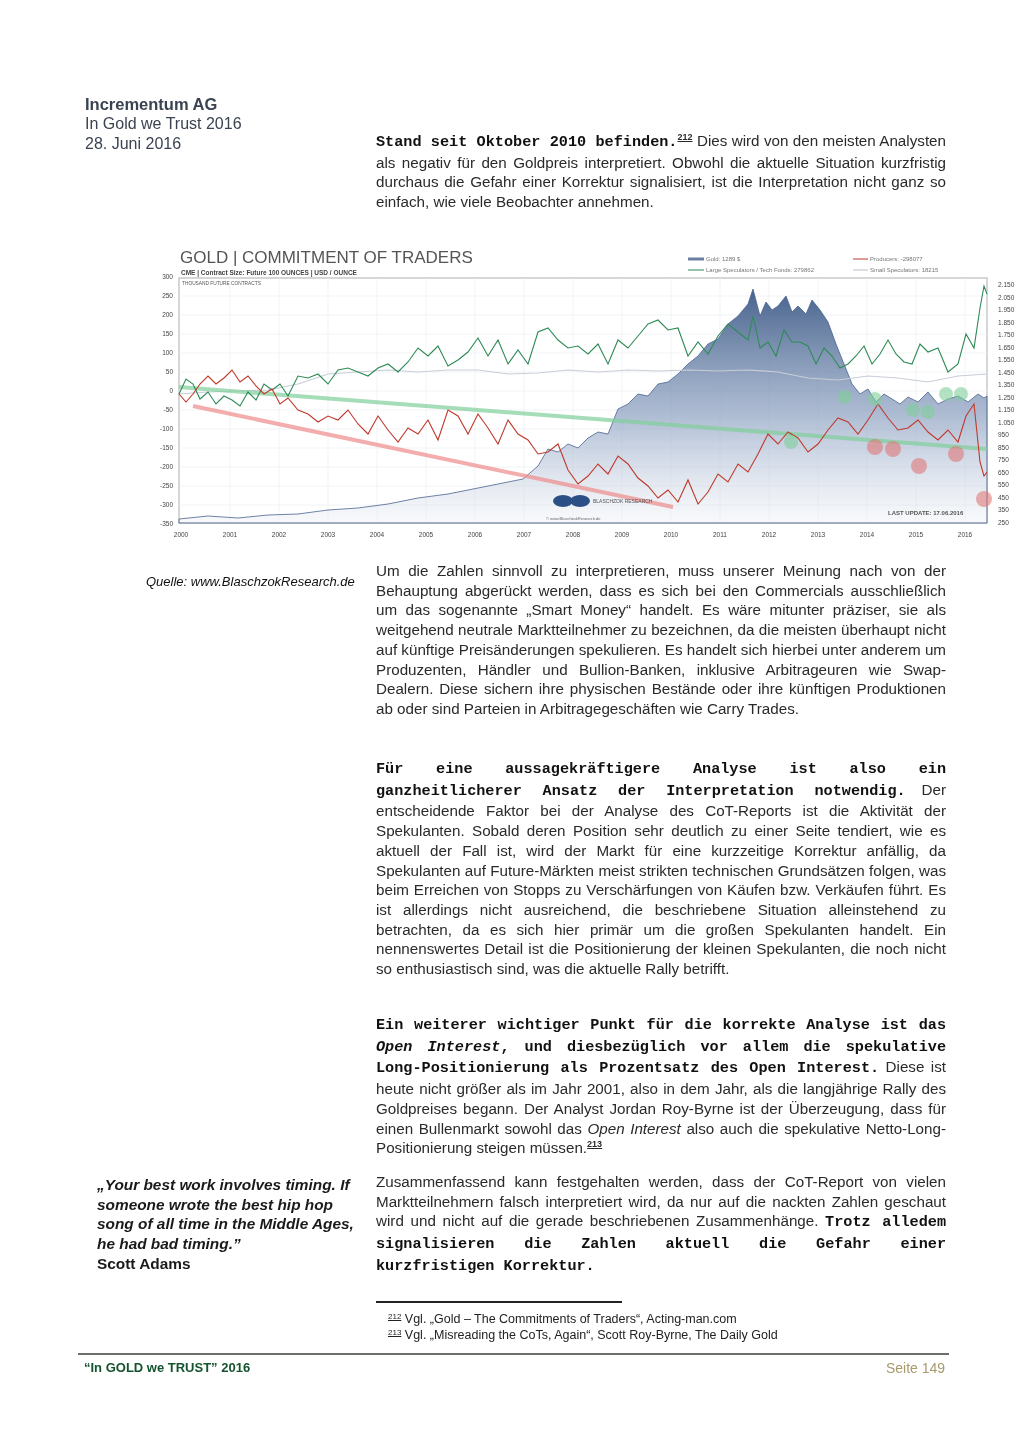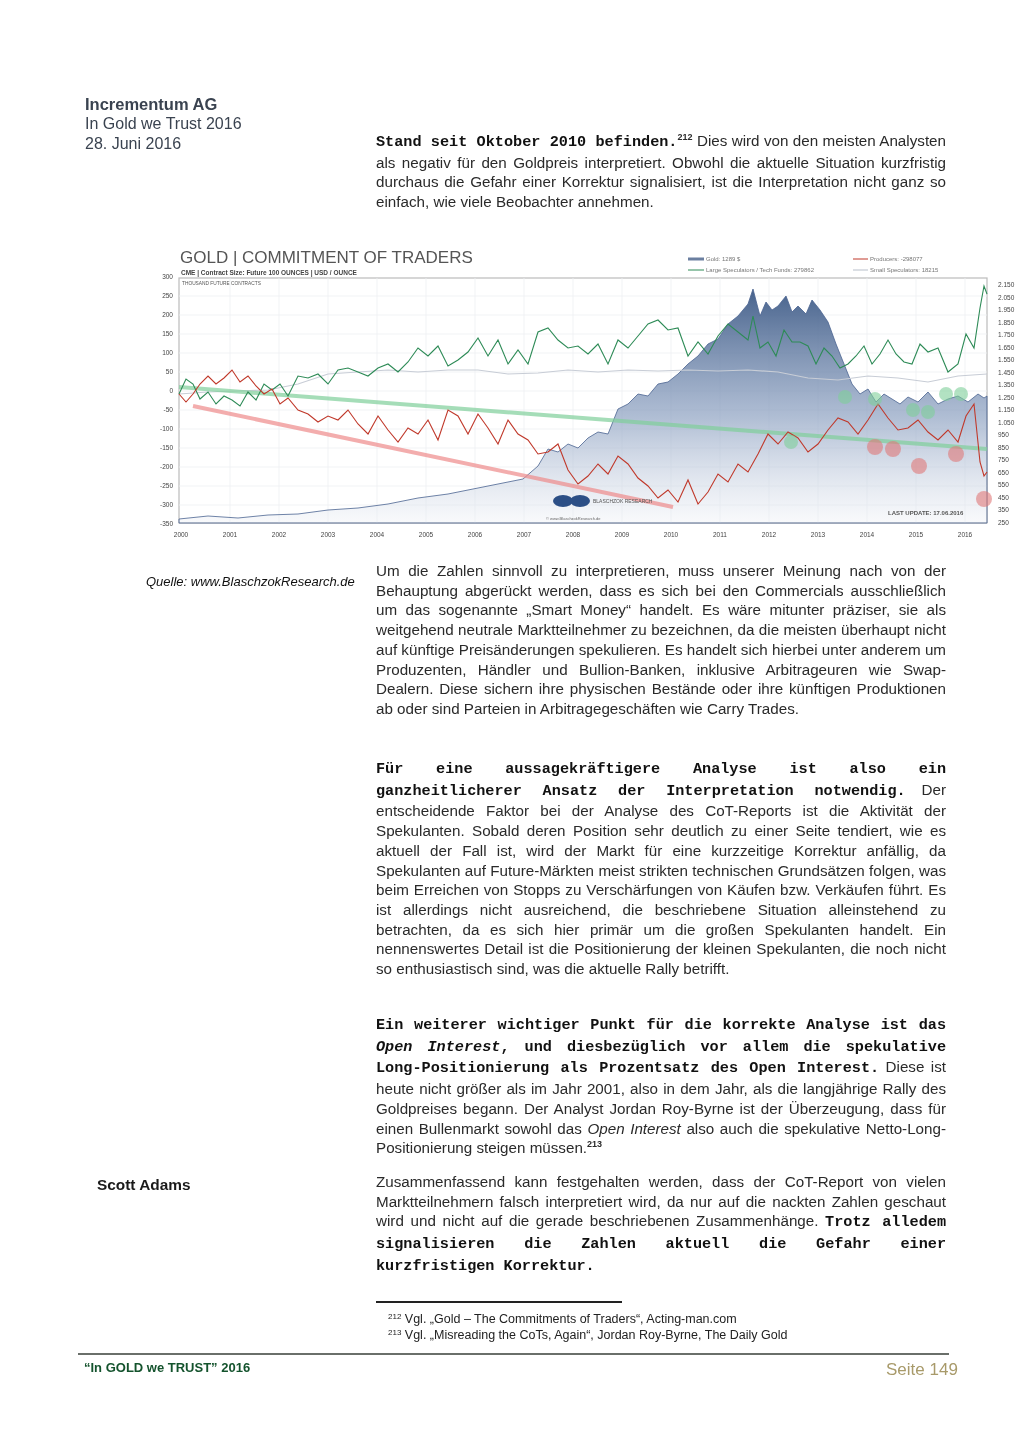--- a/index.html
+++ b/index.html
@@ -1,31 +1,31 @@
 <!DOCTYPE html>
 <html><head>
 <meta charset="utf-8">
 <style>
   html, body { margin:0; padding:0; background:#ffffff; }
   body { width:1019px; height:1440px; position:relative; font-family:"Liberation Sans", sans-serif; color:#222; overflow:hidden; }
   .hdr { position:absolute; left:85px; top:49px; line-height:20px; font-size:16px; color:#3a4350;margin-top:45px; }
   .hdr .co { font-weight:bold; font-size:16.5px; }
   .para { position:absolute; left:376px; width:570px; font-size:15.2px; line-height:19.7px; text-align:justify; color:#2a2a2a; }
   .para b { color:#111;font-family:Liberation Mono, monospace; }
-  sup { font-size:9px; line-height:0; vertical-align:6px; font-weight:bold; }
+  sup { font-size:9px; line-height:0; vertical-align:6px; font-weight:bold;text-decoration:underline; }
   .chart { position:absolute; left:148px; top:244px; width:870px; height:300px; }
   .caption { position:absolute; left:146px; top:526px; font-size:13px; font-style:italic; color:#111;margin-top:48px; }
   .quote { position:absolute; left:97px; top:1175px; width:270px; font-size:15.4px; line-height:19.7px; font-weight:bold; font-style:italic; color:#1a1a1a; }
   .quote .author { font-style:normal; }
   .fn-rule { position:absolute; left:376px; top:1301px; width:246px; height:2px; background:#222; }
   .fn { position:absolute; left:376px; font-size:12.5px; color:#222; line-height:16px;margin-left:12px; }
   .fn sup { font-size:8px; vertical-align:4px; font-weight:normal; }
   .footer-rule { position:absolute; left:78px; top:1353px; width:871px; height:2px; background:#6a6f6a; }
   .footer-l { position:absolute; left:84px; top:1360px; font-size:13px; font-weight:bold; color:#14532d; }
-  .footer-r { position:absolute; left:886px; top:1360px; font-size:17px; color:#a89a6a; }
+  .footer-r { position:absolute; left:886px; top:1360px; font-size:14px; color:#a89a6a; }
   .axis text { font-family:"Liberation Sans", sans-serif; }
 </style>
 </head>
 <body>
 
 <div class="hdr">
   <div class="co">Incrementum AG</div>
   <div>In Gold we Trust 2016</div>
   <div>28. Juni 2016</div>
 </div>
@@ -195,30 +195,31 @@
 
 <div class="para" style="top:758px;">
   <b>Für eine aussagekräftigere Analyse ist also ein ganzheitlicherer Ansatz der Interpretation notwendig.</b><span> Der entscheidende Faktor bei der Analyse des CoT-Reports ist die Aktivität der Spekulanten. Sobald deren Position sehr deutlich zu einer Seite tendiert, wie es aktuell der Fall ist, wird der Markt für eine kurzzeitige Korrektur anfällig, da Spekulanten auf Future-Märkten meist strikten technischen Grundsätzen folgen, was beim Erreichen von Stopps zu Verschärfungen von Käufen bzw. Verkäufen führt. Es ist allerdings nicht ausreichend, die beschriebene Situation alleinstehend zu betrachten, da es sich hier primär um die großen Spekulanten handelt. Ein nennenswertes Detail ist die Positionierung der kleinen Spekulanten, die noch nicht so enthusiastisch sind, was die aktuelle Rally betrifft.</span>
 </div>
 
 <div class="para" style="top:1014px;">
   <b>Ein weiterer wichtiger Punkt für die korrekte Analyse ist das </b><b><i>Open Interest</i></b><b>, und diesbezüglich vor allem die spekulative Long-Positionierung als Prozentsatz des Open Interest.</b><span> Diese ist heute nicht größer als im Jahr 2001, also in dem Jahr, als die langjährige Rally des Goldpreises begann. Der Analyst Jordan Roy-Byrne ist der Überzeugung, dass für einen Bullenmarkt sowohl das </span><i>Open Interest</i><span> also auch die spekulative Netto-Long-Positionierung steigen müssen.</span><sup>213</sup>
 </div>
 
 <div class="quote">
+  <div>„Your best work involves timing. If someone wrote the best hip hop song of all time in the Middle Ages, he had bad timing.”</div>
   <div class="author">Scott Adams</div>
 </div>
 
 <div class="para" style="top:1172px;">
   <span>Zusammenfassend kann festgehalten werden, dass der CoT-Report von vielen Marktteilnehmern falsch interpretiert wird, da nur auf die nackten Zahlen geschaut wird und nicht auf die gerade beschriebenen Zusammenhänge. </span><b>Trotz alledem signalisieren die Zahlen aktuell die Gefahr einer kurzfristigen Korrektur.</b>
 </div>
 
 <div class="fn-rule"></div>
 <div class="fn" style="top:1311px;">
   <sup>212</sup><span> Vgl. „Gold – The Commitments of Traders“, Acting-man.com</span>
 </div>
 <div class="fn" style="top:1327px;">
-  <sup>213</sup><span> Vgl. „Misreading the CoTs, Again“, Jordan Roy-Byrne, The Daily Gold</span>
+  <sup>213</sup><span> Vgl. „Misreading the CoTs, Again“, Scott Roy-Byrne, The Daily Gold</span>
 </div>
 
 <div class="footer-rule"></div>
 <div class="footer-l">“In GOLD we TRUST” 2016</div>
 <div class="footer-r">Seite 149</div>
 
 </body></html>

